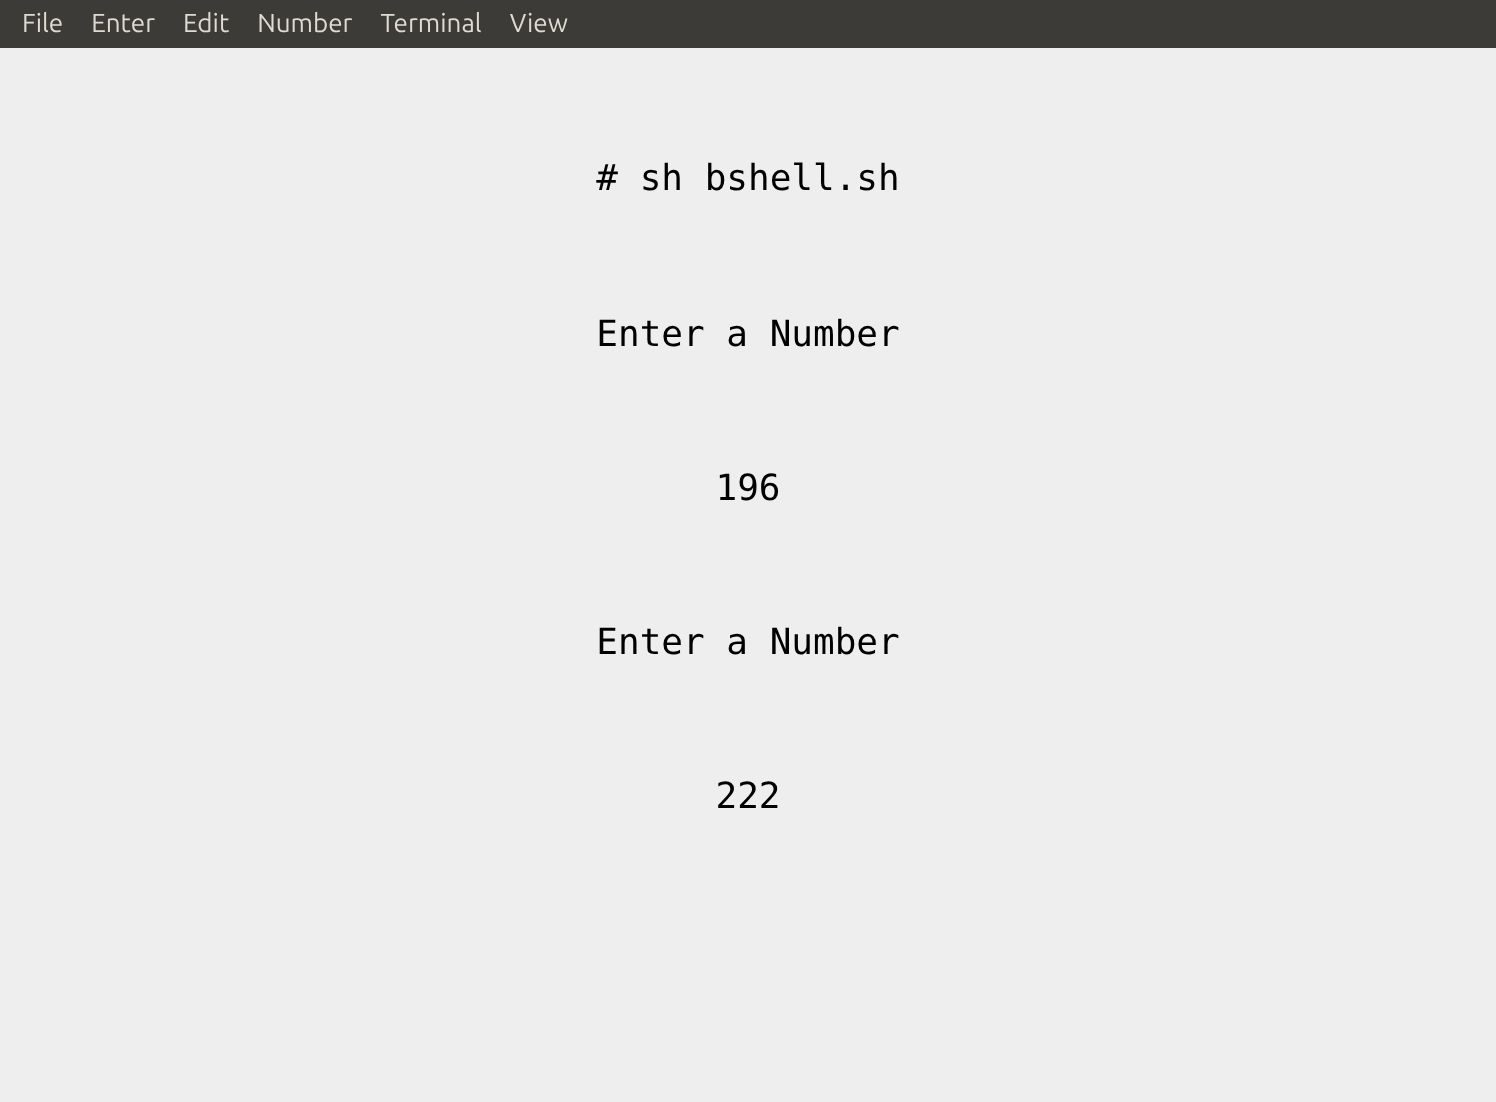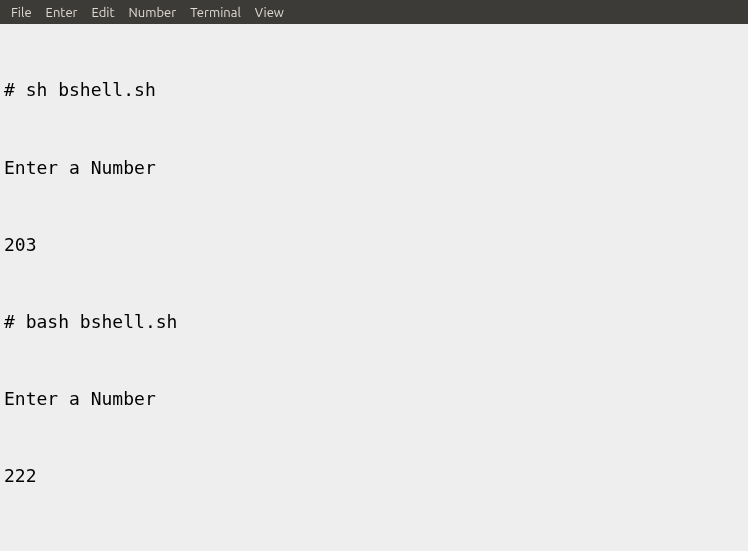--- a/index.html
+++ b/index.html
@@ -1,18 +1,19 @@
 <!DOCTYPE html>
 <html><head>
   <meta charset="utf-8">
   <style>
     * {
       margin: 0;
       padding: 0;
       box-sizing: border-box;
+      text-align: center;
     }
     body {
       width: 748px;
       height: 551px;
       background: #eeeeee;
       font-family: "DejaVu Sans Mono", "Liberation Mono", monospace;
       overflow: hidden;
     }
     .menubar {
       background: #3c3b37;
@@ -48,22 +49,21 @@
   <span class="menubar-item">Enter</span>
   <span class="menubar-item">Edit</span>
   <span class="menubar-item">Number</span>
   <span class="menubar-item">Terminal</span>
   <span class="menubar-item">View</span>
 </div>
 
 <div class="terminal-content">
   <span class="terminal-line"># sh bshell.sh</span>
   <span class="terminal-line">Enter a Number</span>
-  <span class="terminal-line">203</span>
-  <span class="terminal-line"># bash bshell.sh</span>
+  <span class="terminal-line">196</span>
   <span class="terminal-line">Enter a Number</span>
   <span class="terminal-line">222</span>
   
   
   
   
   
   
   
   

